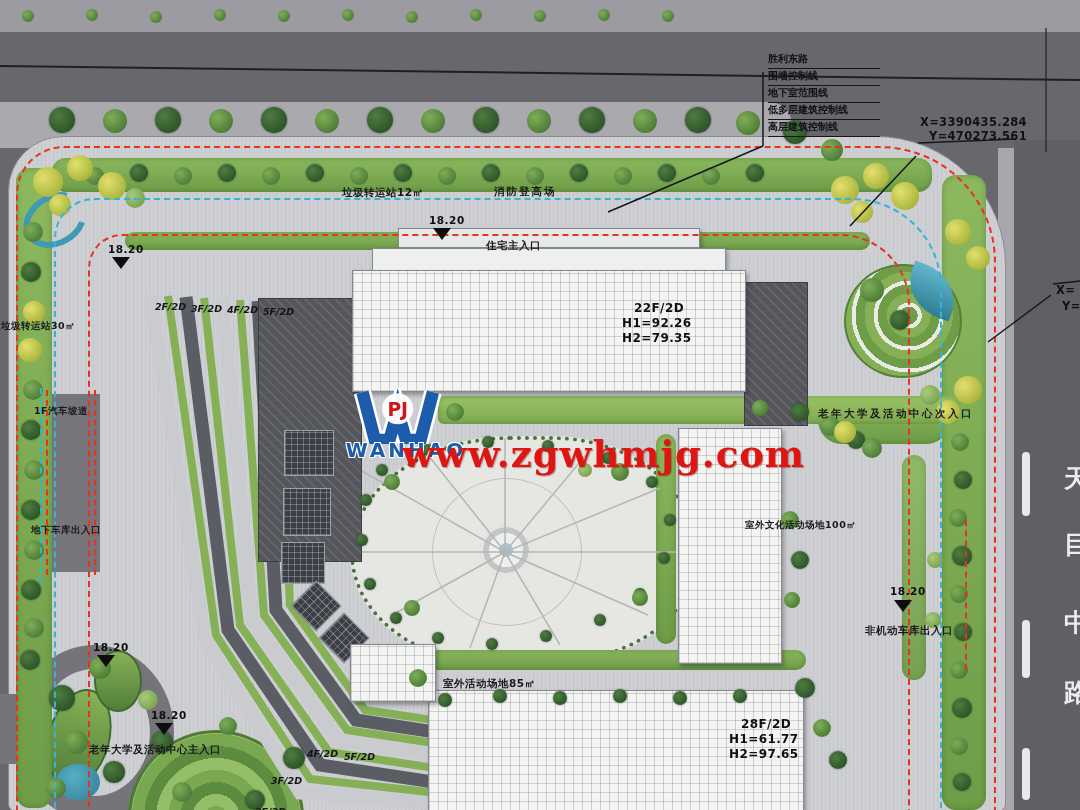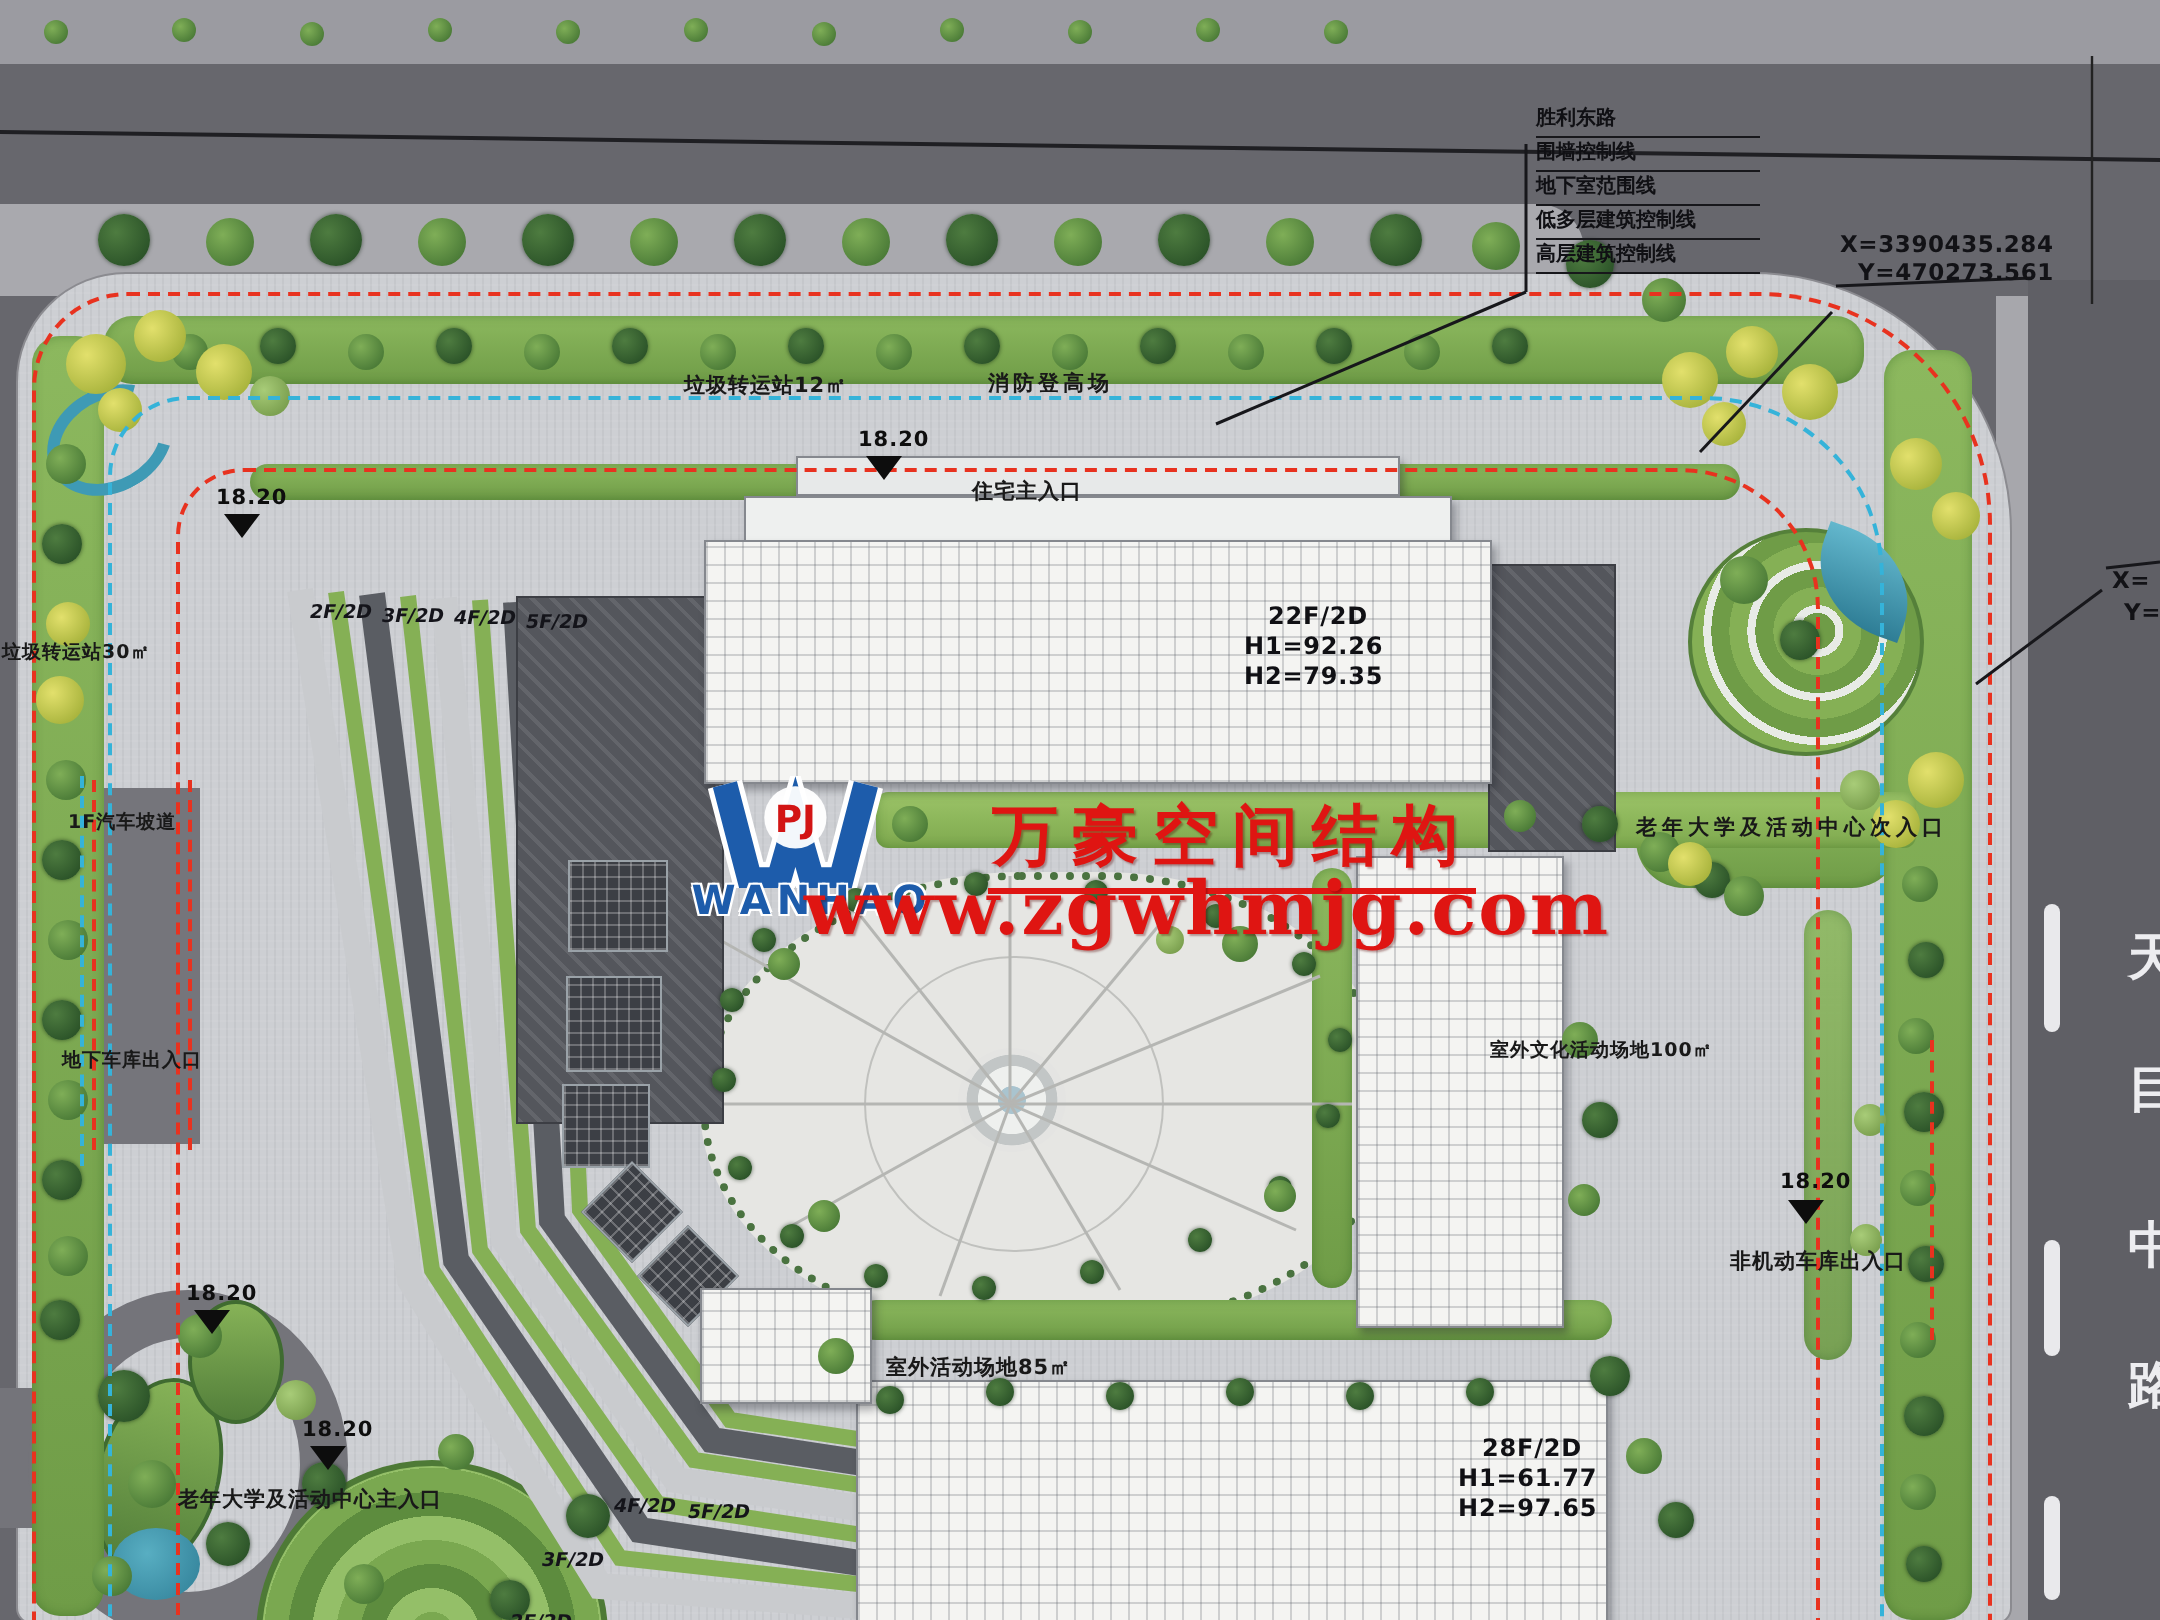--- a/index.html
+++ b/index.html
@@ -347,16 +347,15 @@
     <div>H2=97.65</div>
   </div>
 
   <svg width="104" height="56" viewBox="0 0 100 54" style="position:absolute;left:354px;top:388px;z-index:60;">
     <path d="M8,4 L20,50 L34,50 L42,22 L50,50 L64,50 L76,4" fill="none" stroke="#ffffff" stroke-width="17"></path>
     <path d="M8,4 L20,50 L34,50 L42,22 L50,50 L64,50 L76,4" fill="none" stroke="#1d5cab" stroke-width="12"></path>
     <circle cx="42" cy="20" r="15" fill="#ffffff" opacity="0.95"></circle>
     <text x="42" y="27" text-anchor="middle" font-size="18" font-weight="bold" fill="#d21414">PJ</text>
   </svg>
   <div class="wm-wanhao">WANHAO</div>
-  <div class="wm-company">万豪空间结构</div>
   <div class="wm-url">www.zgwhmjg.com</div>
 
 </div>
 
 </body></html>

